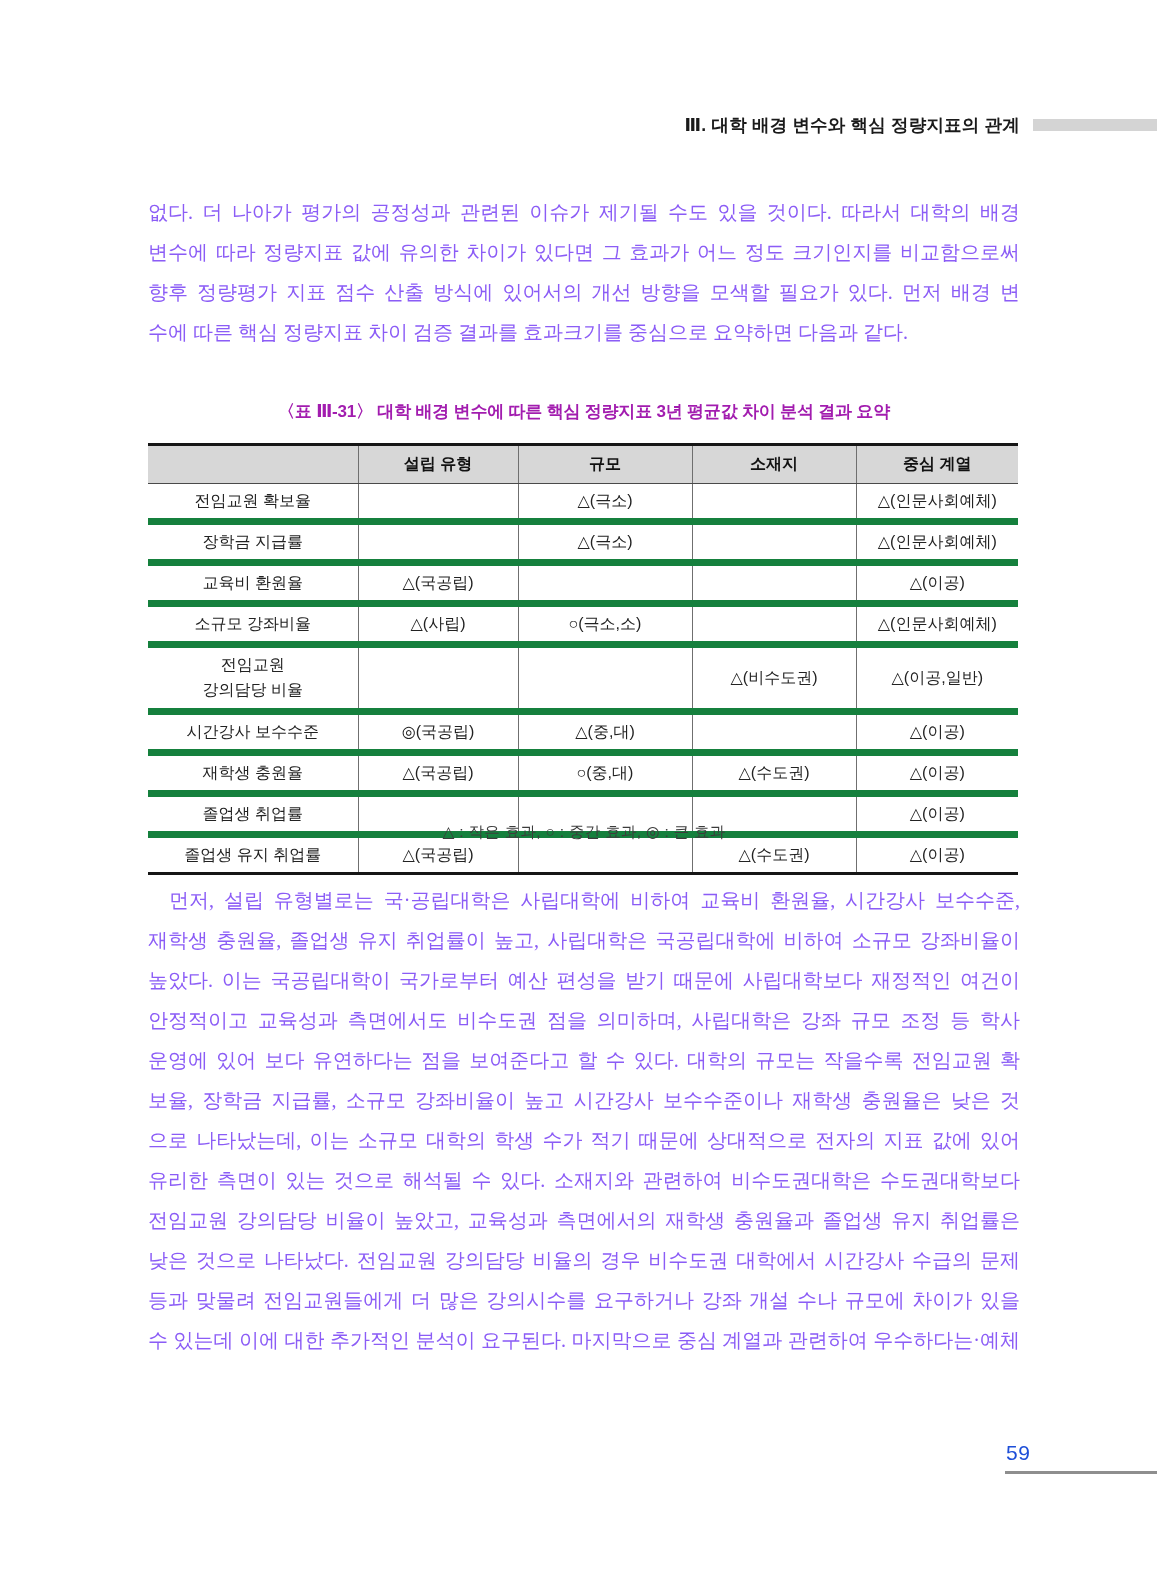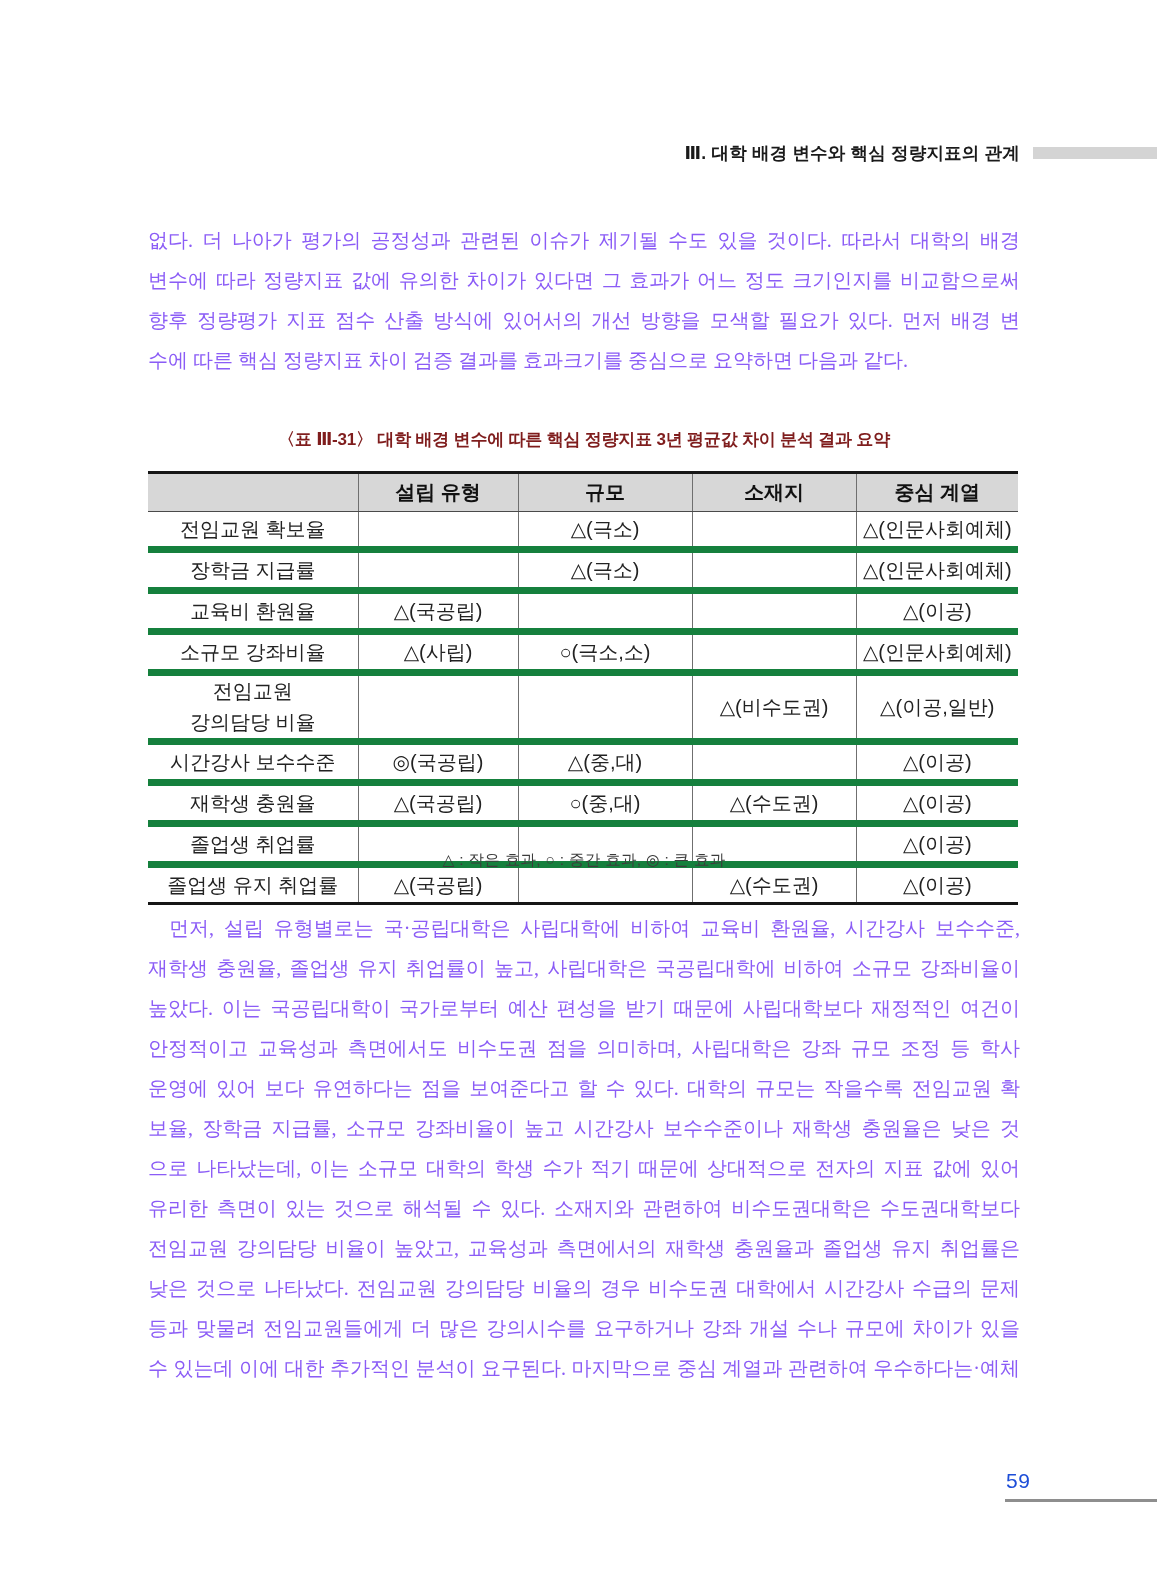--- a/index.html
+++ b/index.html
@@ -4,21 +4,21 @@
 <style>
   html, body { margin: 0; padding: 0; }
   body {
     width: 1157px; height: 1569px;
     background: #ffffff;
     font-family: "Liberation Sans", "DejaVu Sans", sans-serif;
     color: #1c1c1c;
     position: relative;
     overflow: hidden;
   }
-  .page { position: absolute; inset: 0; margin-top: 28px; }
+  .page { position: absolute; inset: 0; }
 
   
   .running-head {
     position: absolute;
     top: 110px; left: 148px; right: 0;
     height: 30px;
     display: flex;
     align-items: center;
     justify-content: flex-end;
   }
@@ -58,34 +58,34 @@
   .p1 { top: 192px; }
   .p2 { top: 880px; }
 
   
   .tbl-caption {
     position: absolute;
     top: 400px; left: 148px; width: 872px;
     text-align: center;
     font-size: 17px;
     font-weight: 700;
-    color: #7f1d1d;
+    color: #a21caf;
     letter-spacing: -0.2px;
   }
 
   
   table.summary {
     position: absolute;
     top: 443px; left: 148px;
     width: 870px;
     border-collapse: collapse;
     table-layout: fixed;
     border-top: 3px solid #161616;
     border-bottom: 3px solid #161616;
-    font-size: 20px;
+    font-size: 16px;
     color: #222;
   }
   table.summary col.c0 { width: 210px; }
   table.summary col.c1 { width: 160px; }
   table.summary col.c2 { width: 174px; }
   table.summary col.c3 { width: 164px; }
   table.summary col.c4 { width: 162px; }
   table.summary th, table.summary td {
     text-align: center;
     vertical-align: middle;

